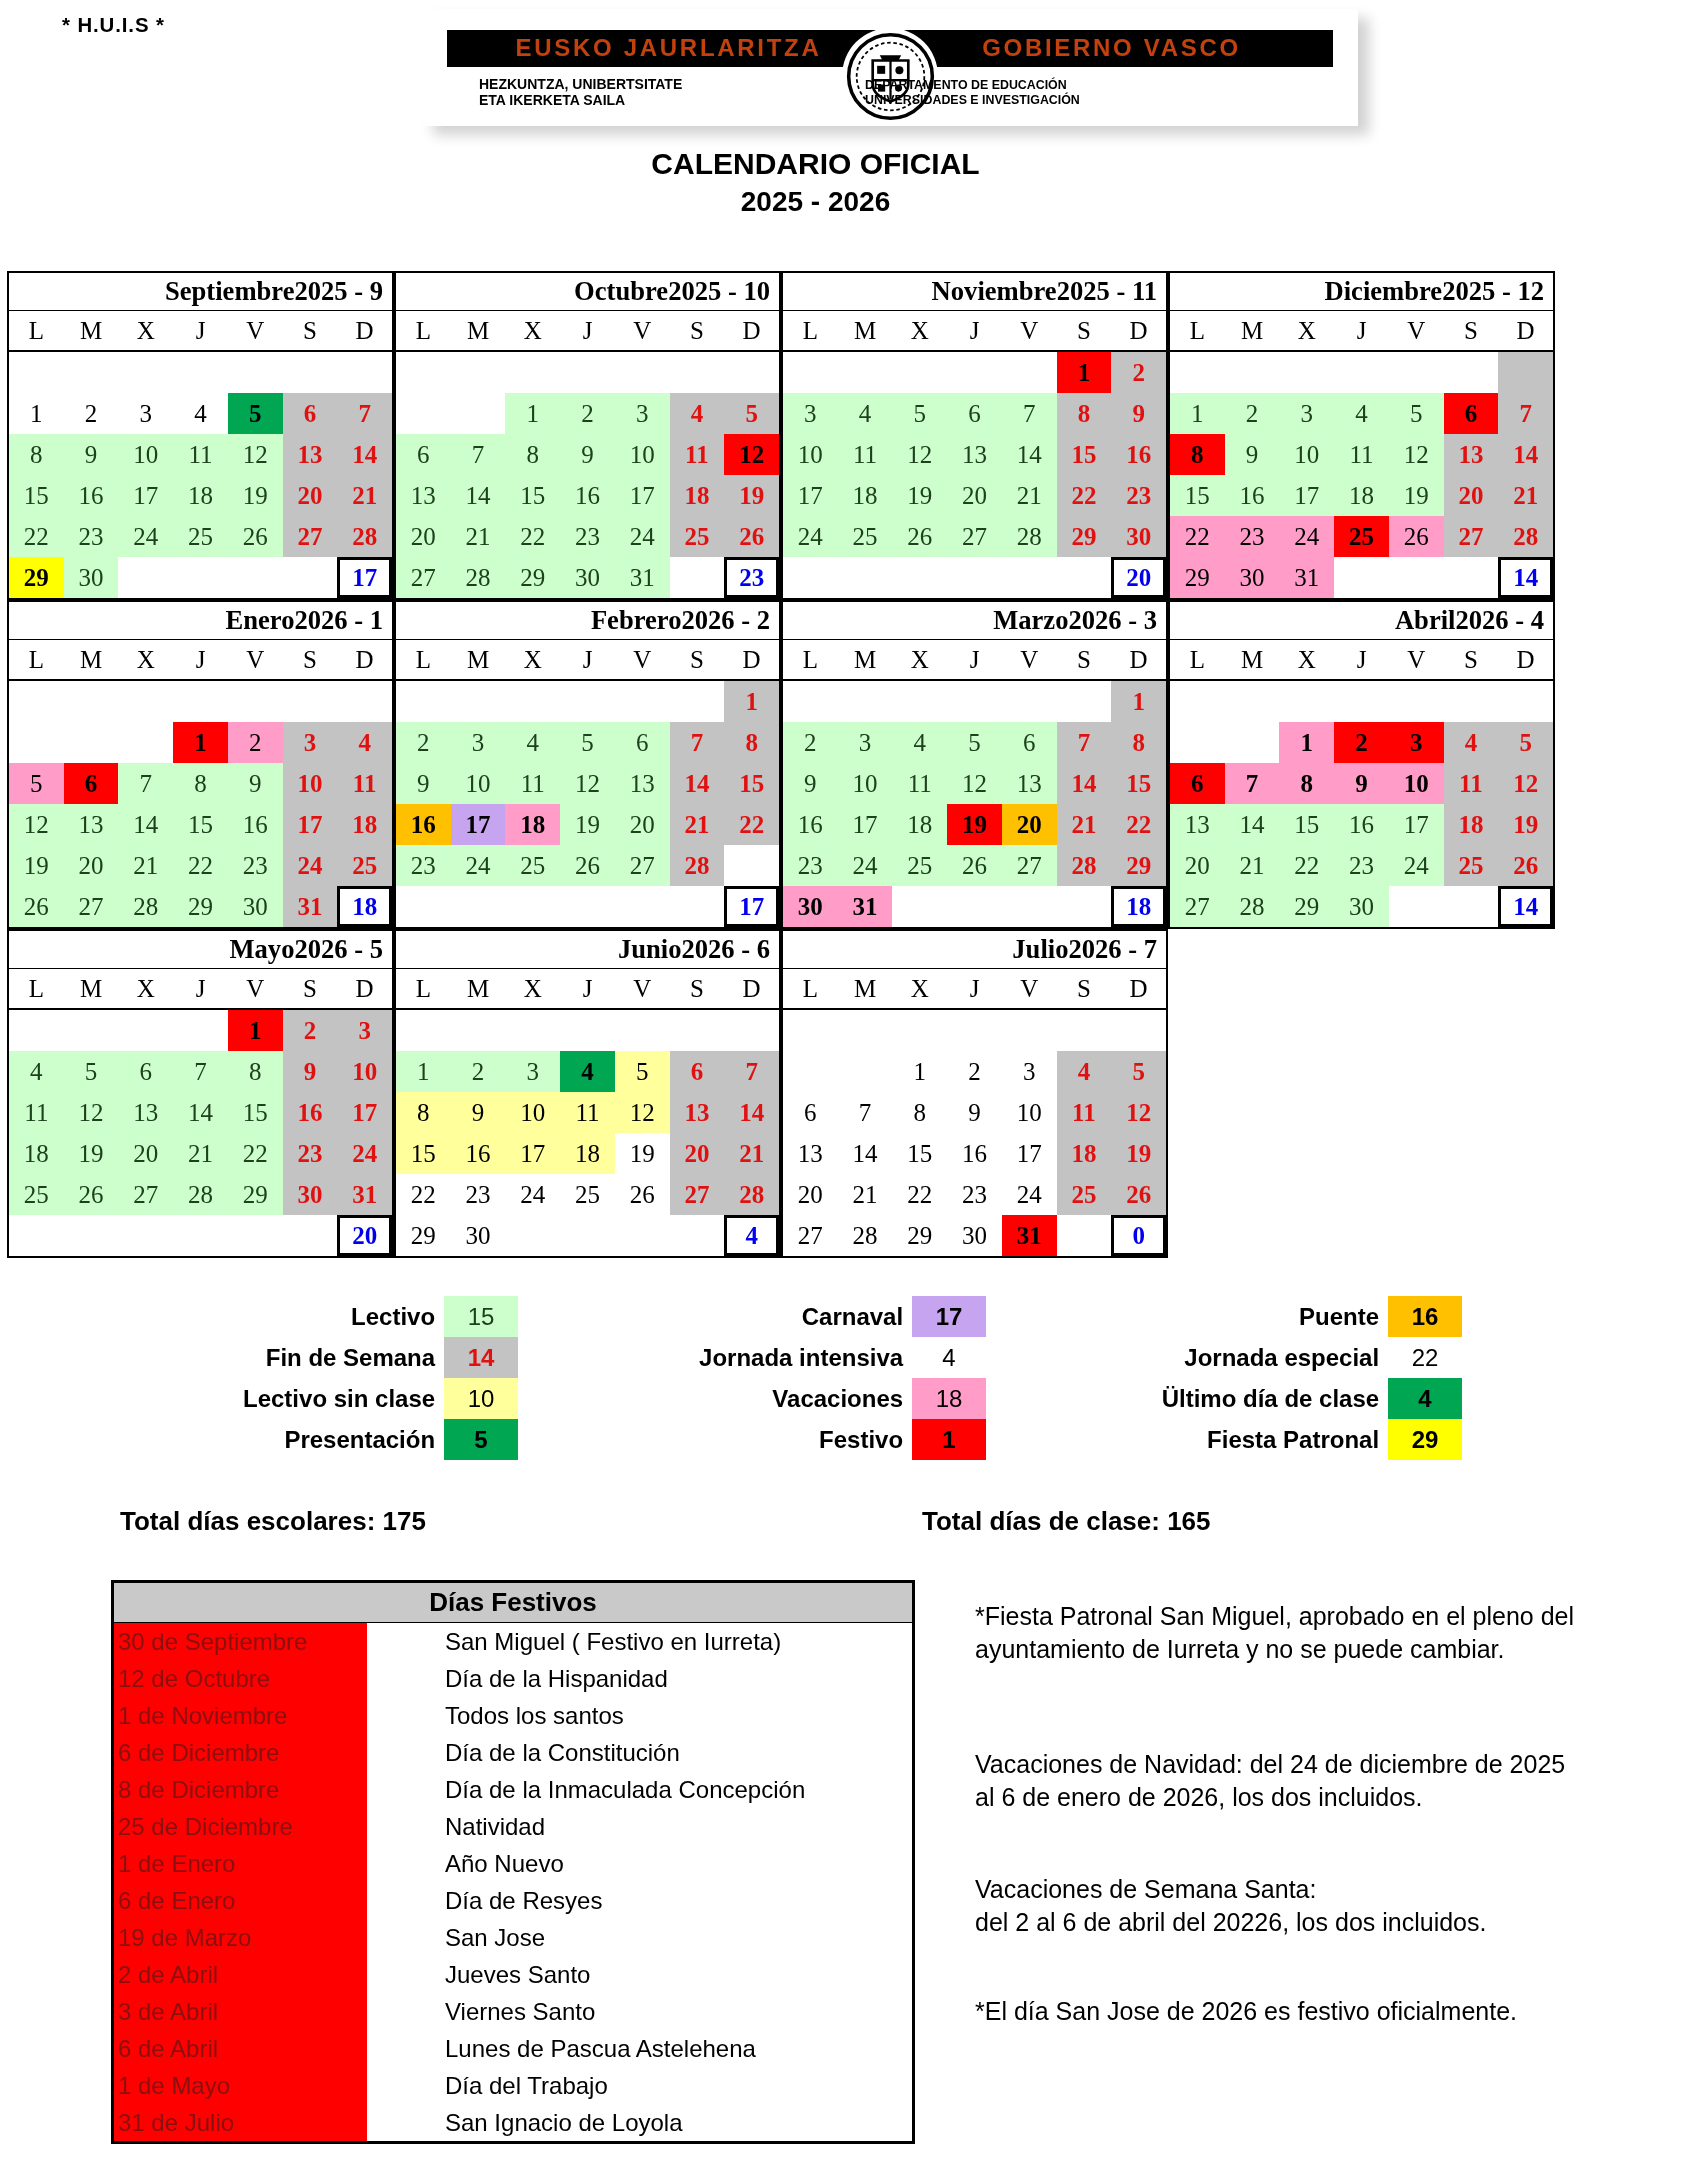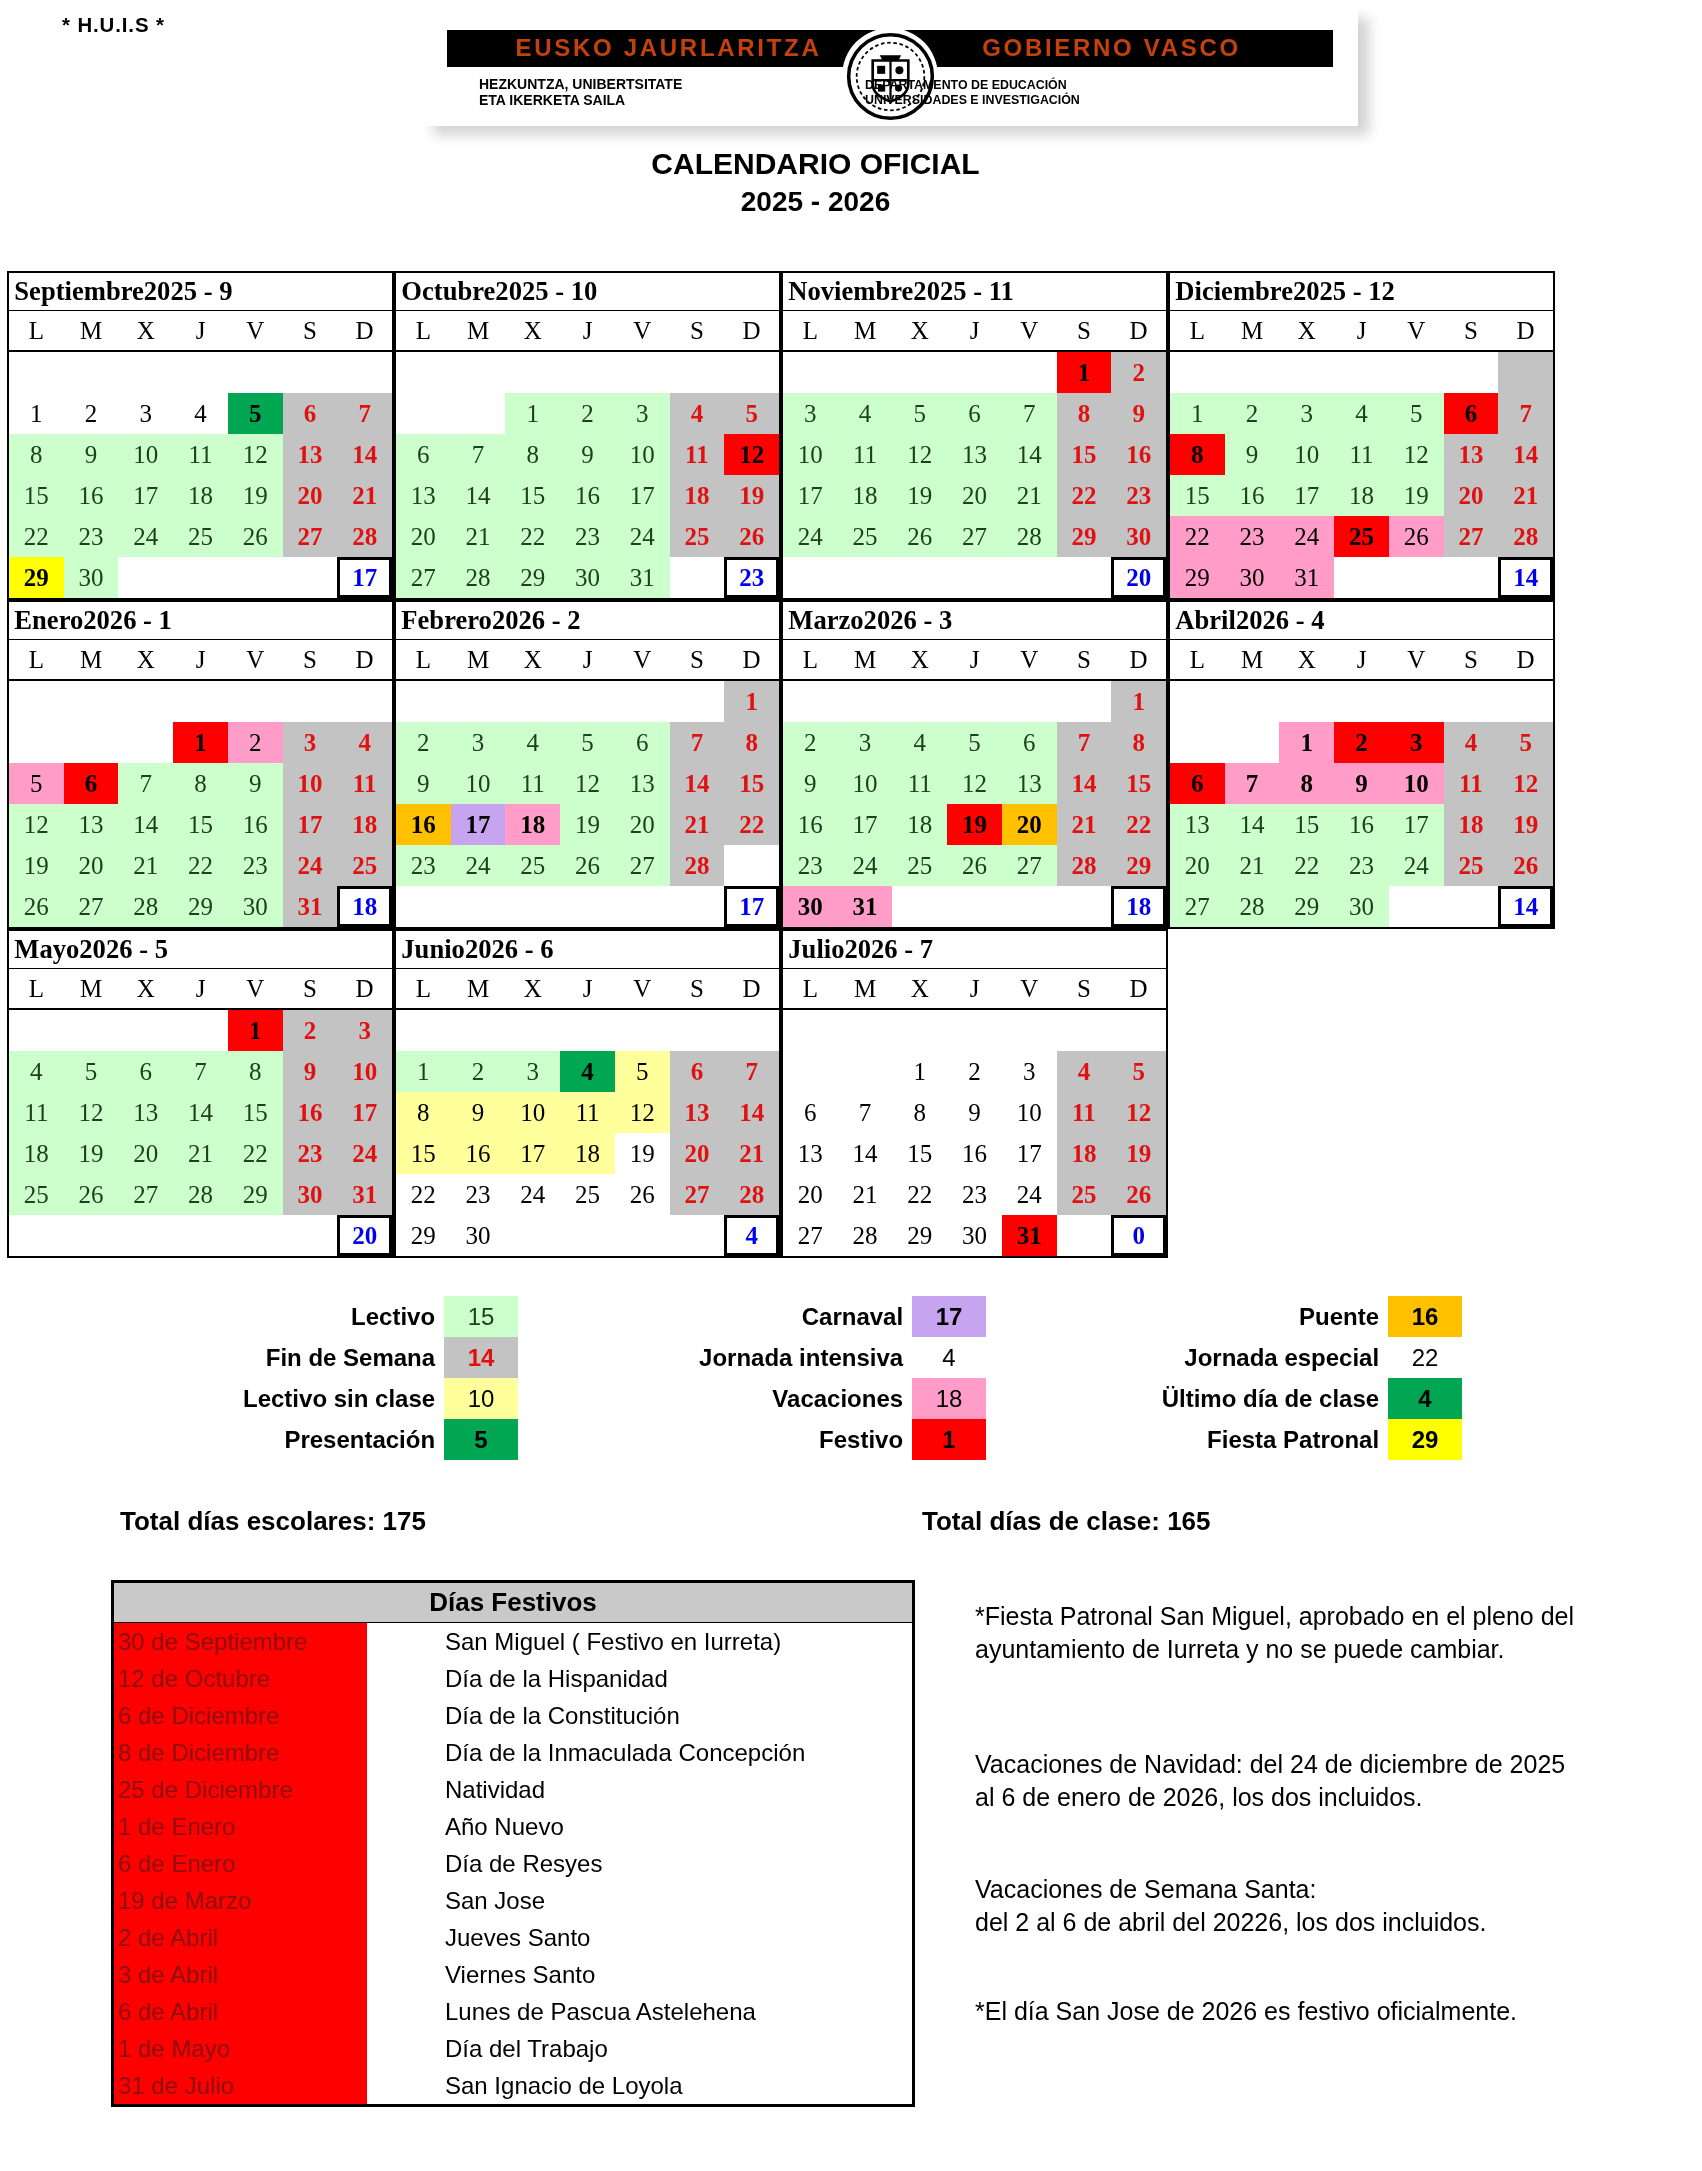--- a/index.html
+++ b/index.html
@@ -13,21 +13,21 @@
   .banner-txt{color:#c2410c;font-weight:bold;font-size:24px;letter-spacing:2.7px;flex:1;display:flex;align-items:center;justify-content:center;font-family:"Liberation Sans",sans-serif;}
   #emblem{position:absolute;left:50%;top:-1.8px;transform:translateX(-50%);width:96px;height:96px;background:#fff;border-radius:50%;display:flex;align-items:center;justify-content:center;}
   #dept-eu{position:absolute;left:57px;top:67px;font-size:14px;font-weight:bold;line-height:1.15;white-space:pre-line;}
   #dept-es{position:absolute;left:443px;top:69px;font-size:12.4px;font-weight:bold;line-height:1.2;white-space:pre-line;}
   #main-title{position:absolute;left:0;top:147px;width:1631px;text-align:center;font-size:30px;font-weight:bold;}
   #main-subtitle{position:absolute;left:0;top:186px;width:1631px;text-align:center;font-size:28px;font-weight:bold;}
 
   
   #months-grid{position:absolute;left:7px;top:271px;display:grid;grid-template-columns:repeat(4,387px);}
   .month{border:2.7px solid #000;background:#fff;font-family:"Liberation Serif",serif;}
-  .m-title{display:flex;justify-content:flex-start;align-items:center;height:37px;padding:0 8.9px 0 5.3px;
+  .m-title{display:flex;justify-content:flex-end;align-items:center;height:37px;padding:0 8.9px 0 5.3px;
            border-bottom:1.8px solid #000;font-weight:bold;font-size:26.6px;}
   .m-week{display:grid;grid-template-columns:repeat(7,1fr);height:39px;border-bottom:2.7px solid #000;font-size:25px;}
   .m-week span{display:flex;align-items:center;justify-content:center;}
   .m-row{display:grid;grid-template-columns:repeat(7,1fr);height:41px;}
   .cell{display:flex;align-items:center;justify-content:center;font-size:25px;box-sizing:border-box;}
   .t-le{background:var(--lectivo);color:#1d401d;}
   .t-wh{background:#fff;}
   .t-we{background:var(--weekend);color:var(--wkred);font-weight:bold;}
   .t-fe{background:var(--festivo);font-weight:bold;}
   .t-va{background:var(--vacaciones);}
@@ -927,20 +927,24 @@
   <div id="f-body">
       <div class="f-row">
         <span class="f-date">30 de Septiembre</span>
         <span class="f-name">San Miguel ( Festivo en Iurreta)</span>
       </div>
       <div class="f-row">
         <span class="f-date">12 de Octubre</span>
         <span class="f-name">Día de la Hispanidad</span>
       </div>
       <div class="f-row">
+        <span class="f-date">1 de Noviembre</span>
+        <span class="f-name">Todos los santos</span>
+      </div>
+      <div class="f-row">
         <span class="f-date">6 de Diciembre</span>
         <span class="f-name">Día de la Constitución</span>
       </div>
       <div class="f-row">
         <span class="f-date">8 de Diciembre</span>
         <span class="f-name">Día de la Inmaculada Concepción</span>
       </div>
       <div class="f-row">
         <span class="f-date">25 de Diciembre</span>
         <span class="f-name">Natividad</span>

